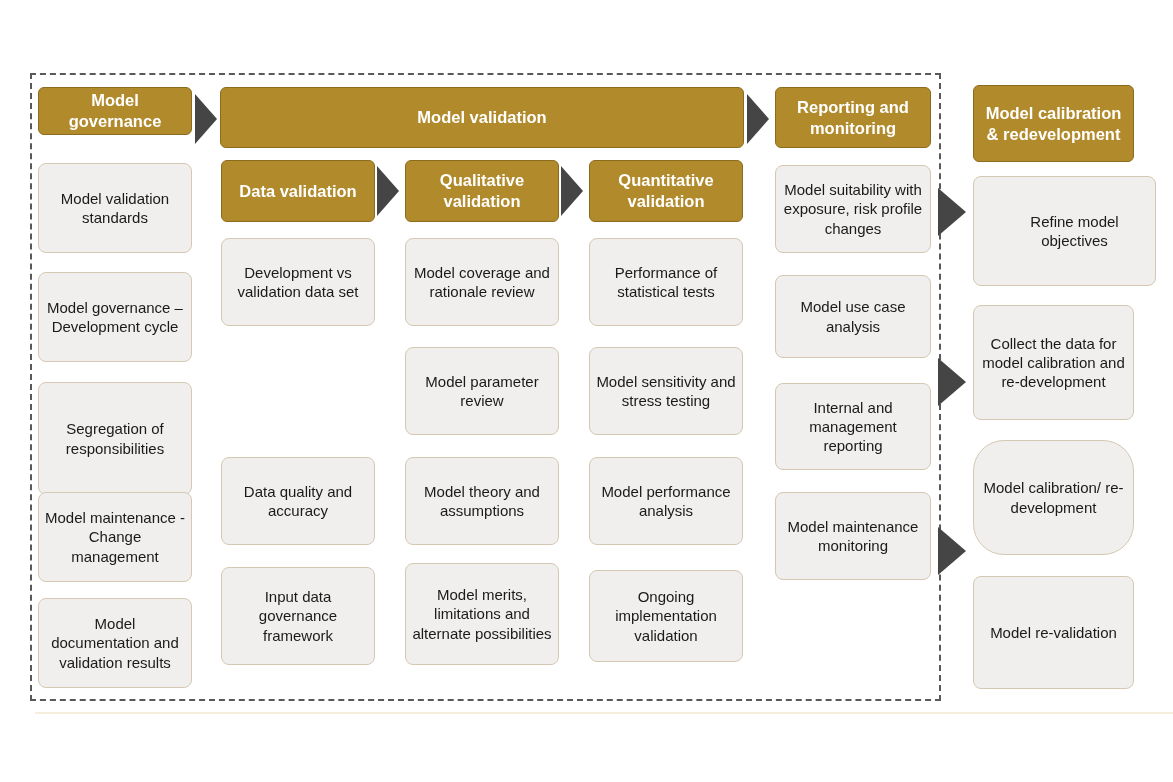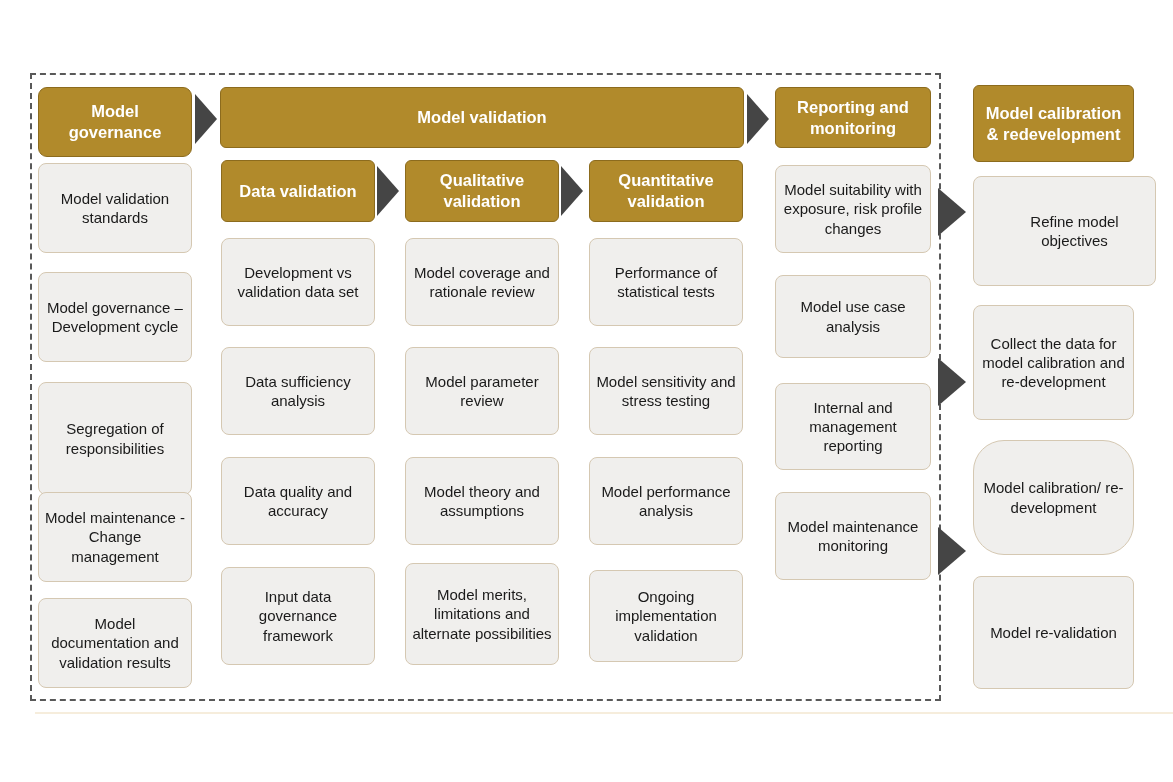--- a/index.html
+++ b/index.html
@@ -65,34 +65,33 @@
     background:#F6EDDC;
   }
 </style>
 </head>
 <body>
 
 <div class="canvas">
 
   <div class="dashed-frame"></div>
 
-  <div class="gold-header" style="left:38px;top:87px;width:154px;height:70px;border-radius:9px;">Model governance</div>
+  <div class="gold-header" style="left:38px;top:87px;width:154px;height:48px;">Model governance</div>
   <div class="gray-box" style="left:38px;top:163px;width:154px;height:90px;">Model validation standards</div>
   <div class="gray-box" style="left:38px;top:272px;width:154px;height:90px;">Model governance – Development cycle</div>
   <div class="gray-box" style="left:38px;top:382px;width:154px;height:113px;">Segregation of responsibilities</div>
   <div class="gray-box" style="left:38px;top:492px;width:154px;height:90px;">Model maintenance - Change management</div>
   <div class="gray-box" style="left:38px;top:598px;width:154px;height:90px;">Model documentation and validation results</div>
 
   <div class="arrow small" style="left:195px;top:94px;"></div>
 
   <div class="gold-header" style="left:220px;top:87px;width:524px;height:61px;">Model validation</div>
 
   <div class="gold-header" style="left:221px;top:160px;width:154px;height:62px;">Data validation</div>
   <div class="gray-box" style="left:221px;top:238px;width:154px;height:88px;">Development vs validation data set</div>
-  <div class="gray-box" style="left:221px;top:347px;width:154px;height:88px;">Data sufficiency analysis</div>
   <div class="gray-box" style="left:221px;top:457px;width:154px;height:88px;">Data quality and accuracy</div>
   <div class="gray-box" style="left:221px;top:567px;width:154px;height:98px;">Input data governance framework</div>
 
   <div class="arrow small" style="left:377px;top:166px;"></div>
 
   <div class="gold-header" style="left:405px;top:160px;width:154px;height:62px;">Qualitative validation</div>
   <div class="gray-box" style="left:405px;top:238px;width:154px;height:88px;">Model coverage and rationale review</div>
   <div class="gray-box" style="left:405px;top:347px;width:154px;height:88px;">Model parameter review</div>
   <div class="gray-box" style="left:405px;top:457px;width:154px;height:88px;">Model theory and assumptions</div>
   <div class="gray-box" style="left:405px;top:563px;width:154px;height:102px;">Model merits, limitations and alternate possibilities</div>

